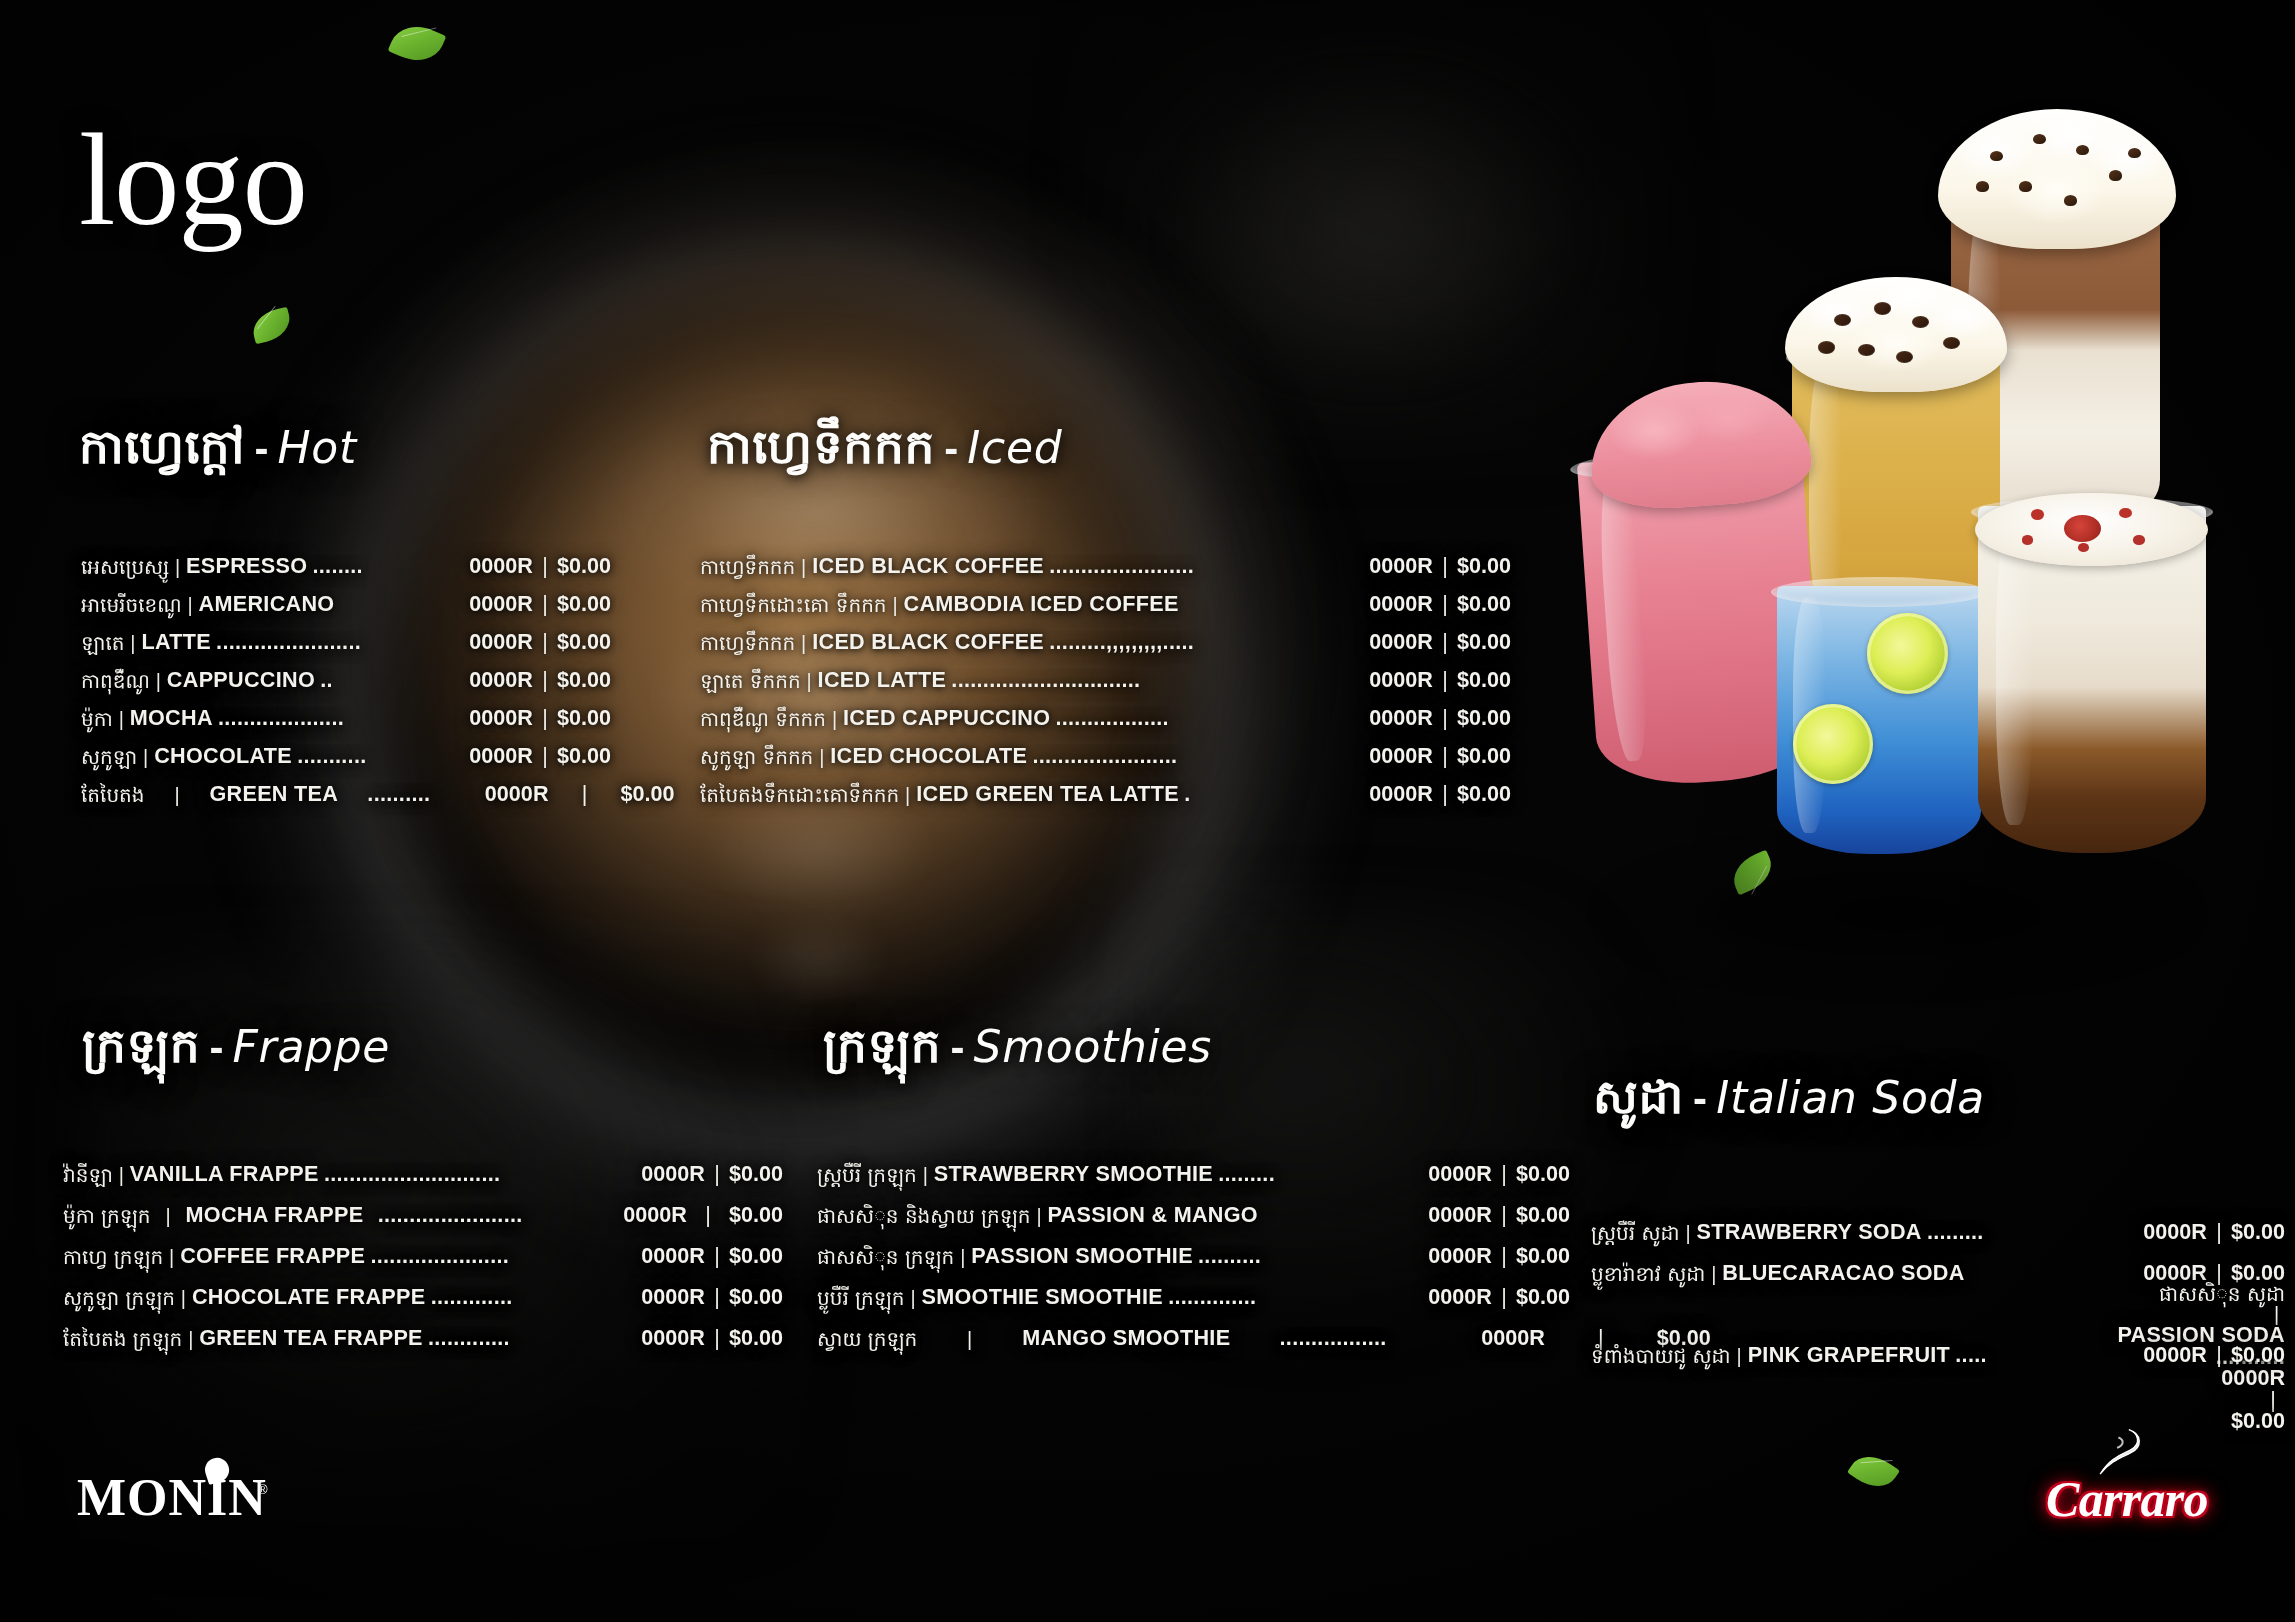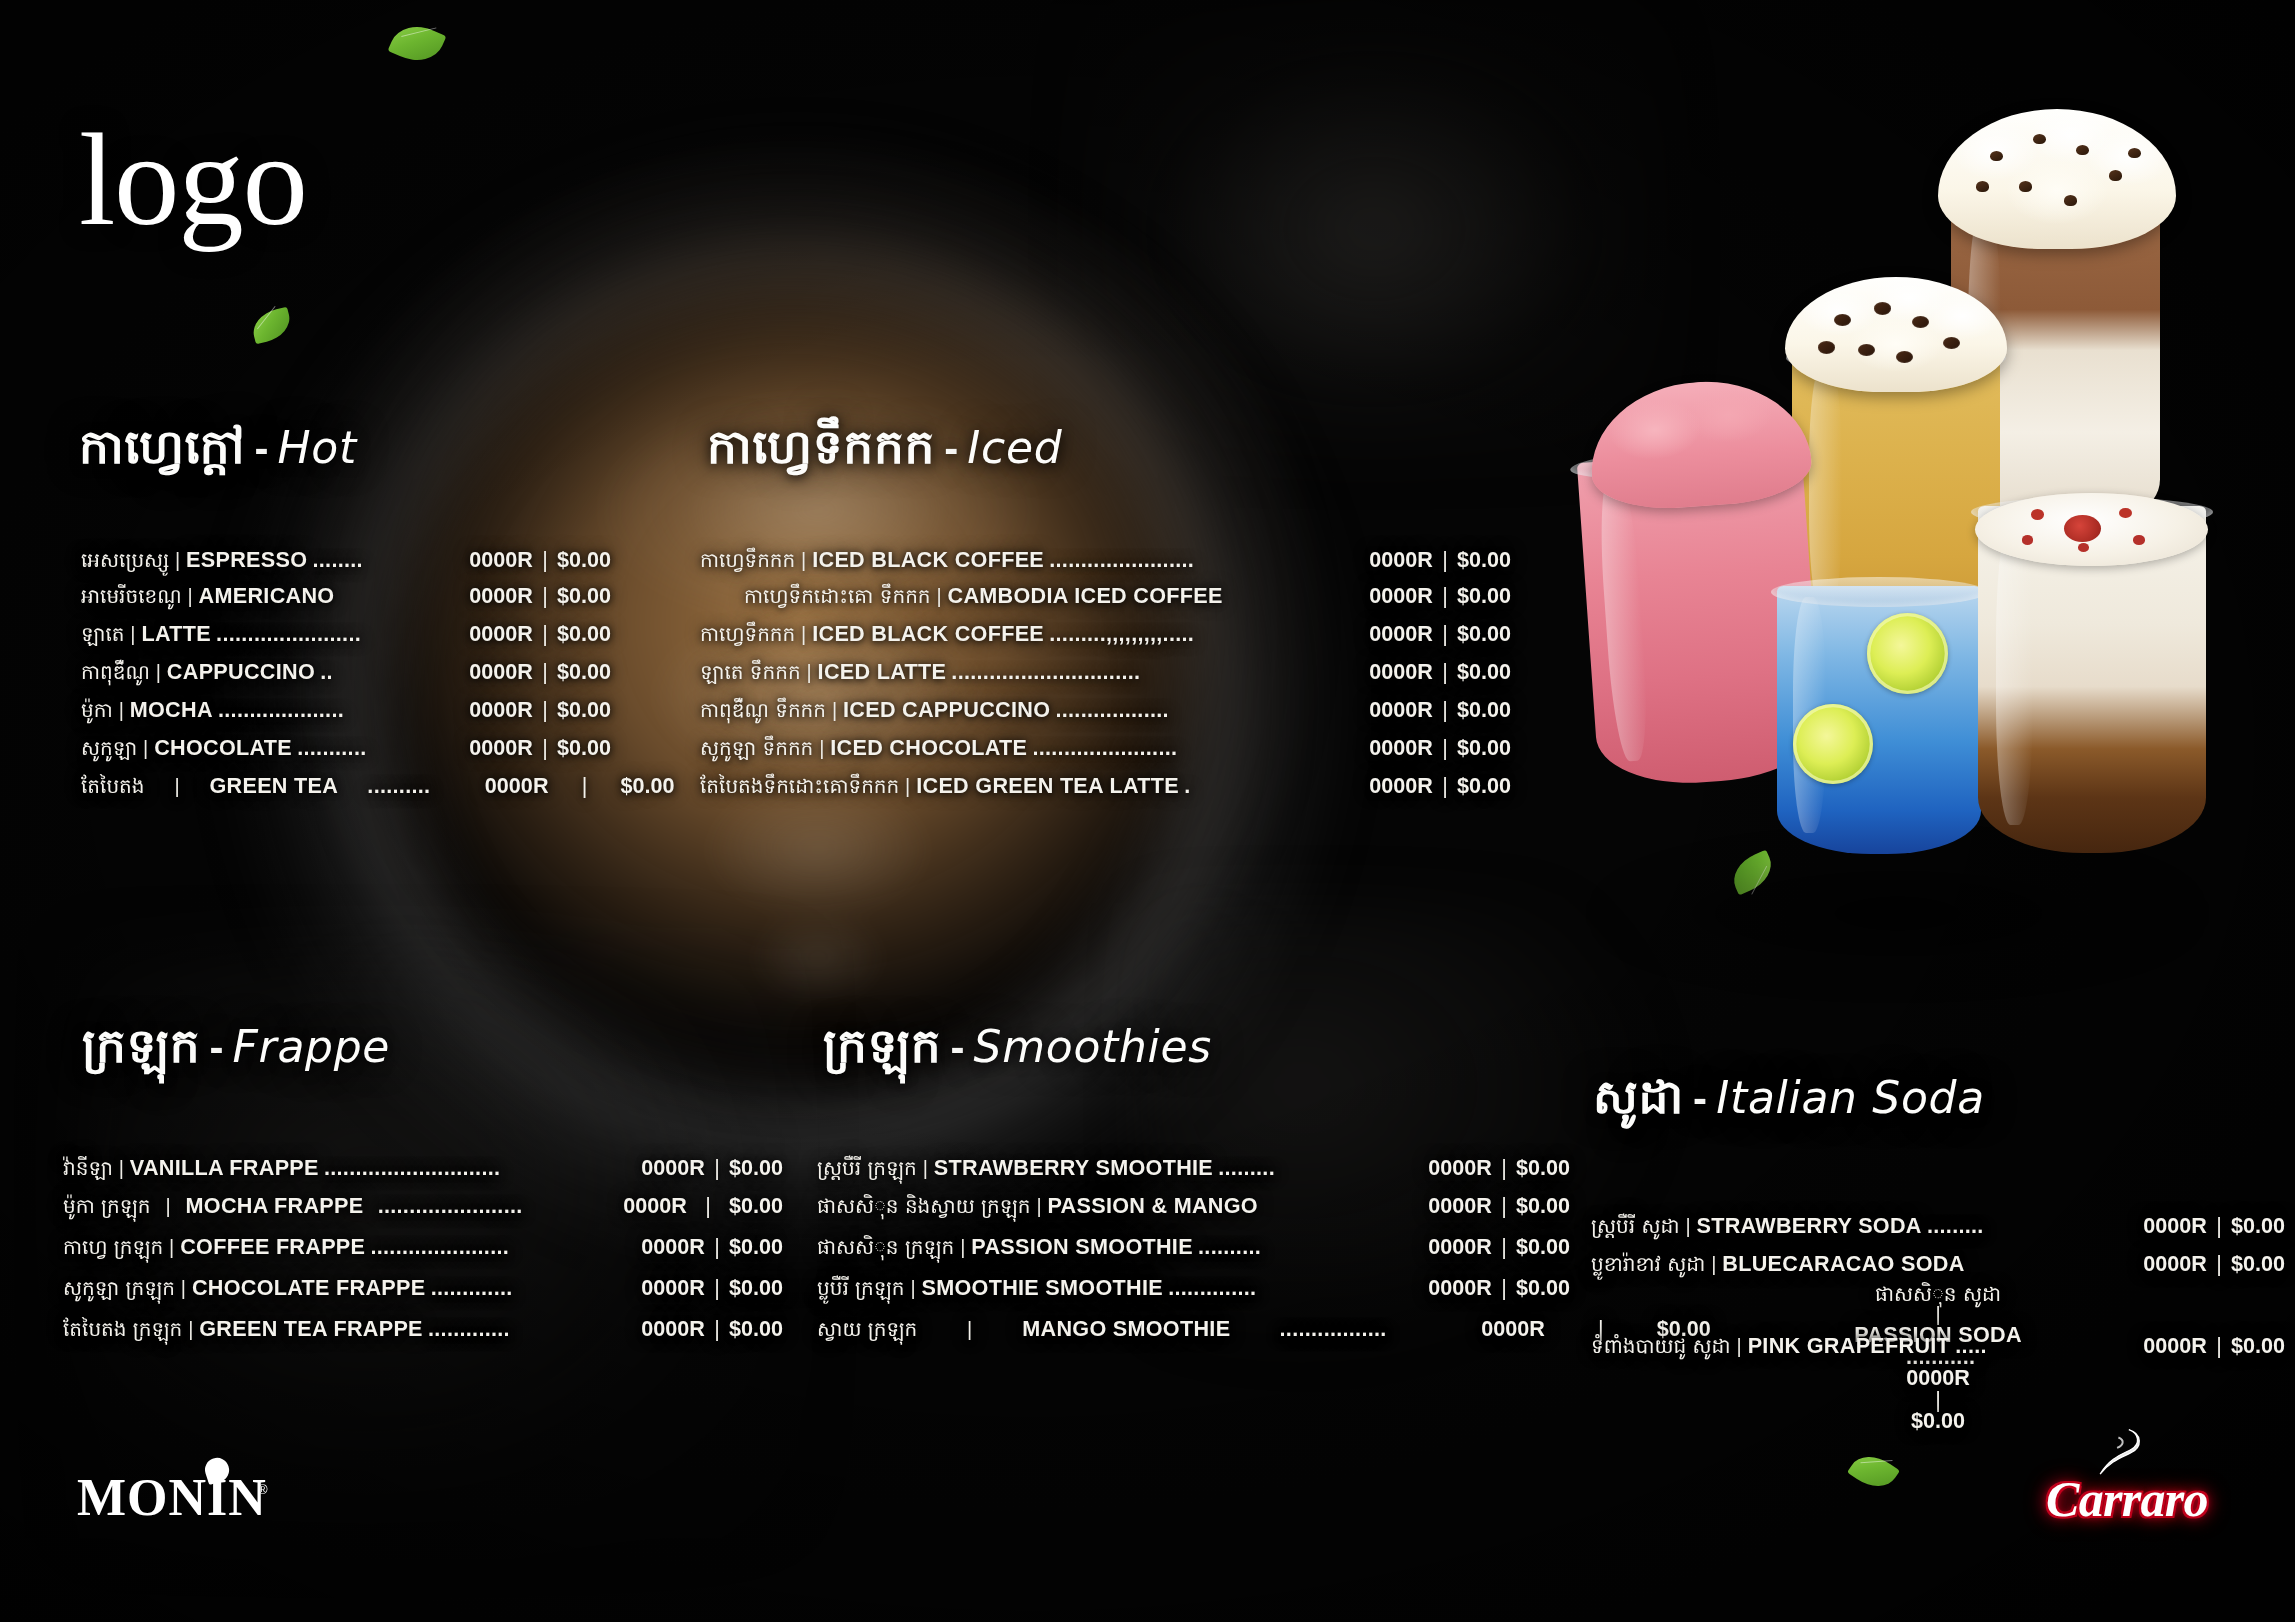--- a/index.html
+++ b/index.html
@@ -113,21 +113,21 @@
     font-family: "DejaVu Sans", sans-serif;
     font-size: 44px;
     font-weight: 400;
     font-style: italic;
     letter-spacing: 0.7px;
   }
 
   
   .menu-list { position:absolute; }
   .row {
-    display:flex; align-items:center;
+    display:flex; align-items:flex-end;
     white-space:nowrap;
     color:#f4f2ec;
     text-shadow: 0 1.3px 6.5px rgba(0,0,0,0.95), 0 0 15.7px rgba(0,0,0,0.85);
   }
   .row .kh {
     font-family:"DejaVu Sans", sans-serif;
     font-size:20px;
     font-weight:400;
     line-height: 1;
   }
@@ -378,21 +378,21 @@
   <div class="row" style="height:35px;">
     <span class="kh">កាហ្វេទឹកកក</span>
     <span class="sep">|</span>
     <span class="en">ICED BLACK COFFEE</span>
     <span class="dots">.......................</span>
     <span class="spacer"></span>
     <span class="riel">0000R</span>
     <span class="bar">|</span>
     <span class="usd">$0.00</span>
   </div>
-  <div class="row" style="height:38px;margin-left:44px;">
+  <div class="row" style="height:38px;">
     <span class="kh">កាហ្វេទឹកដោះគោ ទឹកកក</span>
     <span class="sep">|</span>
     <span class="en">CAMBODIA ICED COFFEE</span>
     <span class="dots"></span>
     <span class="spacer"></span>
     <span class="riel">0000R</span>
     <span class="bar">|</span>
     <span class="usd">$0.00</span>
   </div>
   <div class="row" style="height:38px;">

